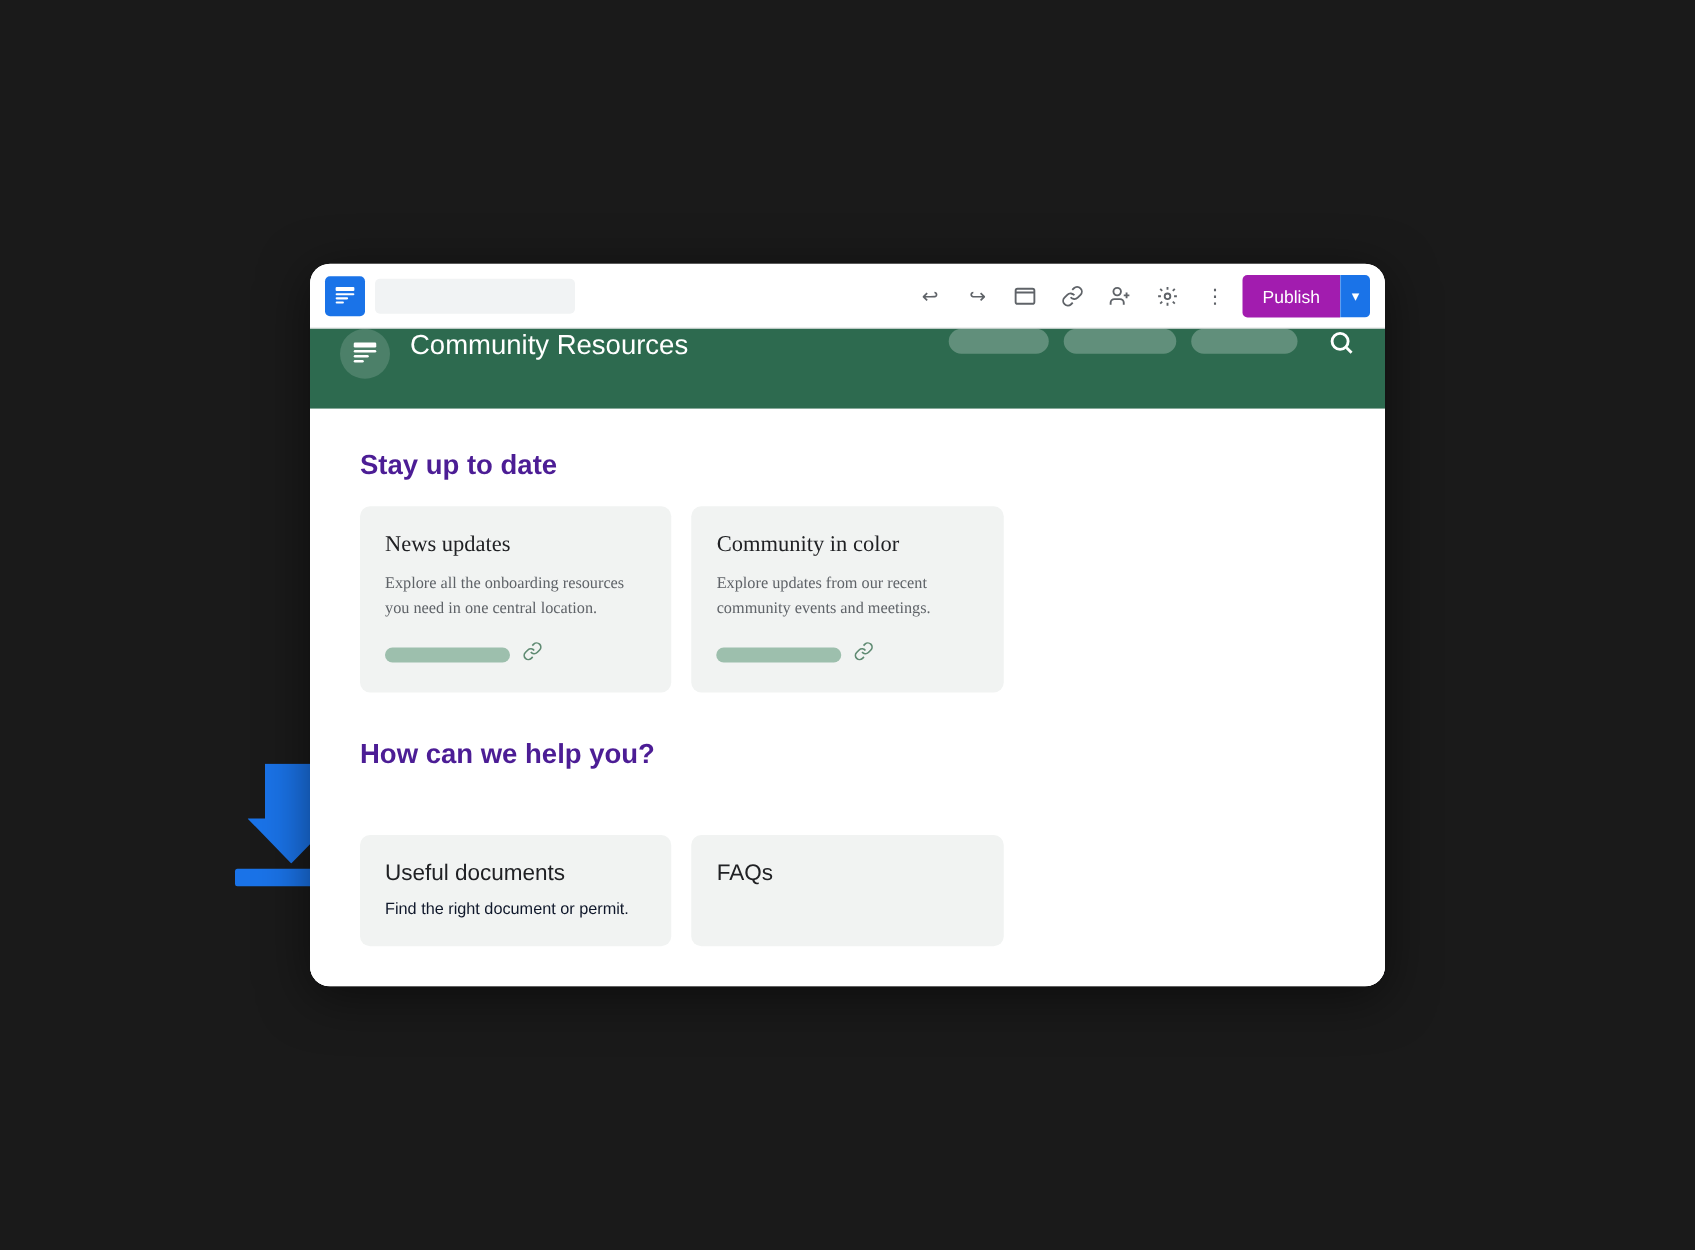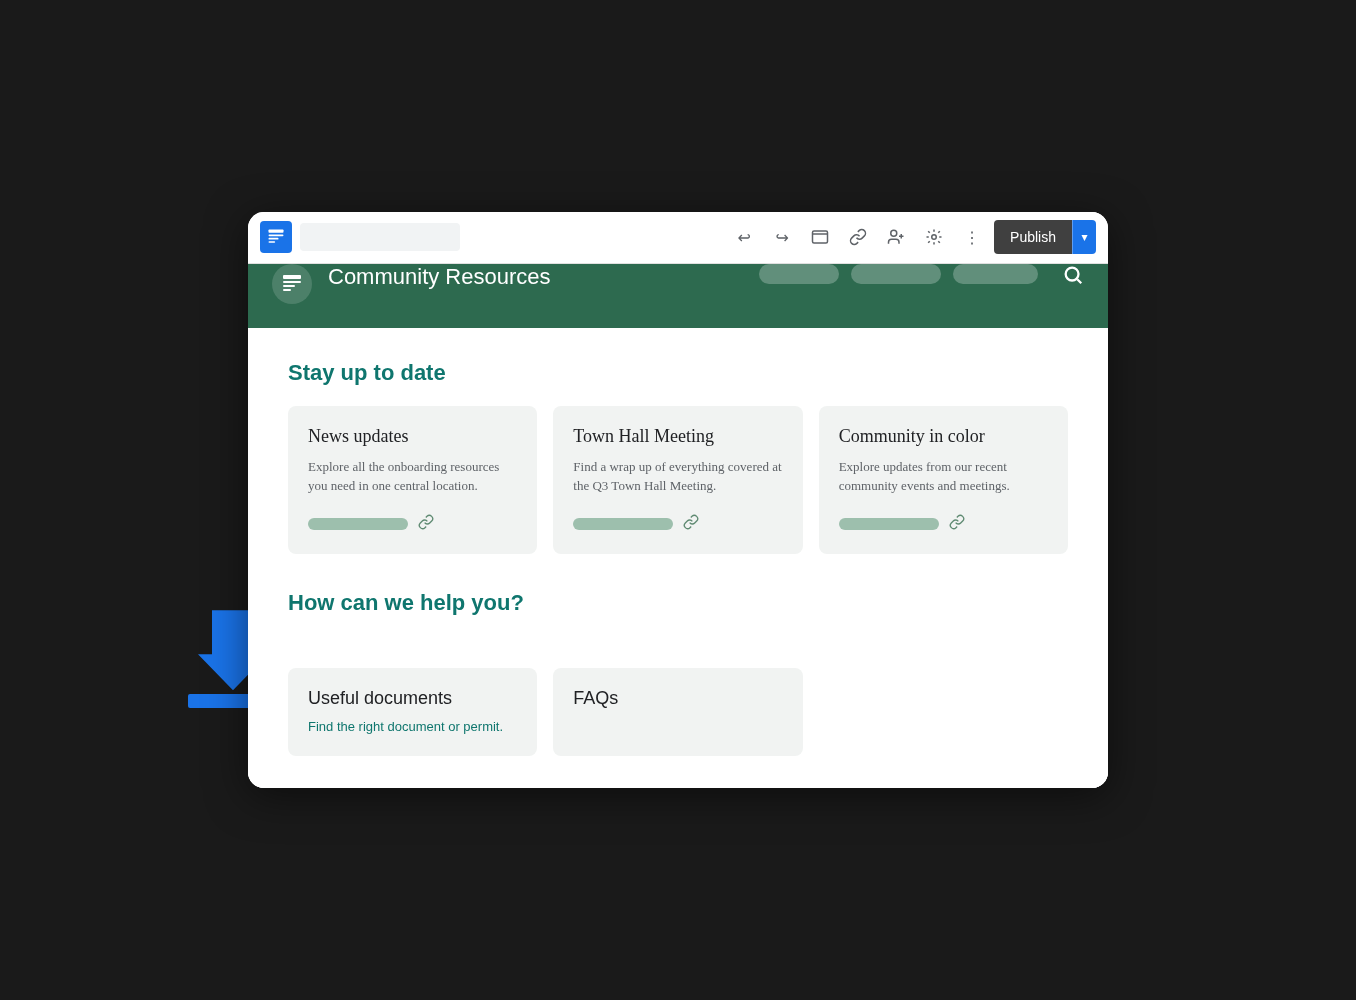--- a/index.html
+++ b/index.html
@@ -68,21 +68,21 @@
       background: transparent;
       cursor: pointer;
       display: flex;
       align-items: center;
       justify-content: center;
       color: #5f6368;
       font-size: 16px;
     }
 
     .publish-btn {
-      background: #404040;
+      background: #a21caf;
       color: white;
       border: none;
       border-radius: 4px 0 0 4px;
       padding: 8px 16px;
       font-size: 14px;
       font-weight: 500;
       cursor: pointer;
       height: 34px;
     }
     .publish-dropdown {
@@ -153,21 +153,21 @@
 
     
     .main-content {
       padding: 32px 40px;
       background: white;
     }
 
     .section-title {
       font-size: 22px;
       font-weight: 600;
-      color: #0f766e;
+      color: #4c1d95;
       margin-bottom: 20px;
     }
 
     .cards-grid {
       display: grid;
       grid-template-columns: repeat(3, 1fr);
       gap: 16px;
       margin-bottom: 36px;
     }
 
@@ -234,21 +234,21 @@
 
     .bottom-card-title {
       font-size: 18px;
       font-weight: 500;
       color: #202124;
       margin-bottom: 8px;
     }
 
     .bottom-card-desc {
       font-size: 13px;
-      color: #0f766e;
+      color: #0f172a;
       line-height: 1.5;
     }
 
     
     .download-arrow {
       position: absolute;
       left: -60px;
       bottom: 80px;
     }
 
@@ -371,33 +371,20 @@
               <div class="card-link-bar"></div>
               <span class="card-link-icon">
                 <svg width="16" height="16" viewBox="0 0 24 24" fill="none" stroke="#5f8a72" stroke-width="2">
                   <path d="M10 13a5 5 0 0 0 7.54.54l3-3a5 5 0 0 0-7.07-7.07l-1.72 1.71"></path>
                   <path d="M14 11a5 5 0 0 0-7.54-.54l-3 3a5 5 0 0 0 7.07 7.07l1.71-1.71"></path>
                 </svg>
               </span>
             </div>
           </div>
 
-          <div class="card">
-            <div class="card-title">Town Hall Meeting</div>
-            <div class="card-desc">Find a wrap up of everything covered at the Q3 Town Hall Meeting.</div>
-            <div class="card-footer">
-              <div class="card-link-bar"></div>
-              <span class="card-link-icon">
-                <svg width="16" height="16" viewBox="0 0 24 24" fill="none" stroke="#5f8a72" stroke-width="2">
-                  <path d="M10 13a5 5 0 0 0 7.54.54l3-3a5 5 0 0 0-7.07-7.07l-1.72 1.71"></path>
-                  <path d="M14 11a5 5 0 0 0-7.54-.54l-3 3a5 5 0 0 0 7.07 7.07l1.71-1.71"></path>
-                </svg>
-              </span>
-            </div>
-          </div>
 
           <div class="card">
             <div class="card-title">Community in color</div>
             <div class="card-desc">Explore updates from our recent community events and meetings.</div>
             <div class="card-footer">
               <div class="card-link-bar"></div>
               <span class="card-link-icon">
                 <svg width="16" height="16" viewBox="0 0 24 24" fill="none" stroke="#5f8a72" stroke-width="2">
                   <path d="M10 13a5 5 0 0 0 7.54.54l3-3a5 5 0 0 0-7.07-7.07l-1.72 1.71"></path>
                   <path d="M14 11a5 5 0 0 0-7.54-.54l-3 3a5 5 0 0 0 7.07 7.07l1.71-1.71"></path>

